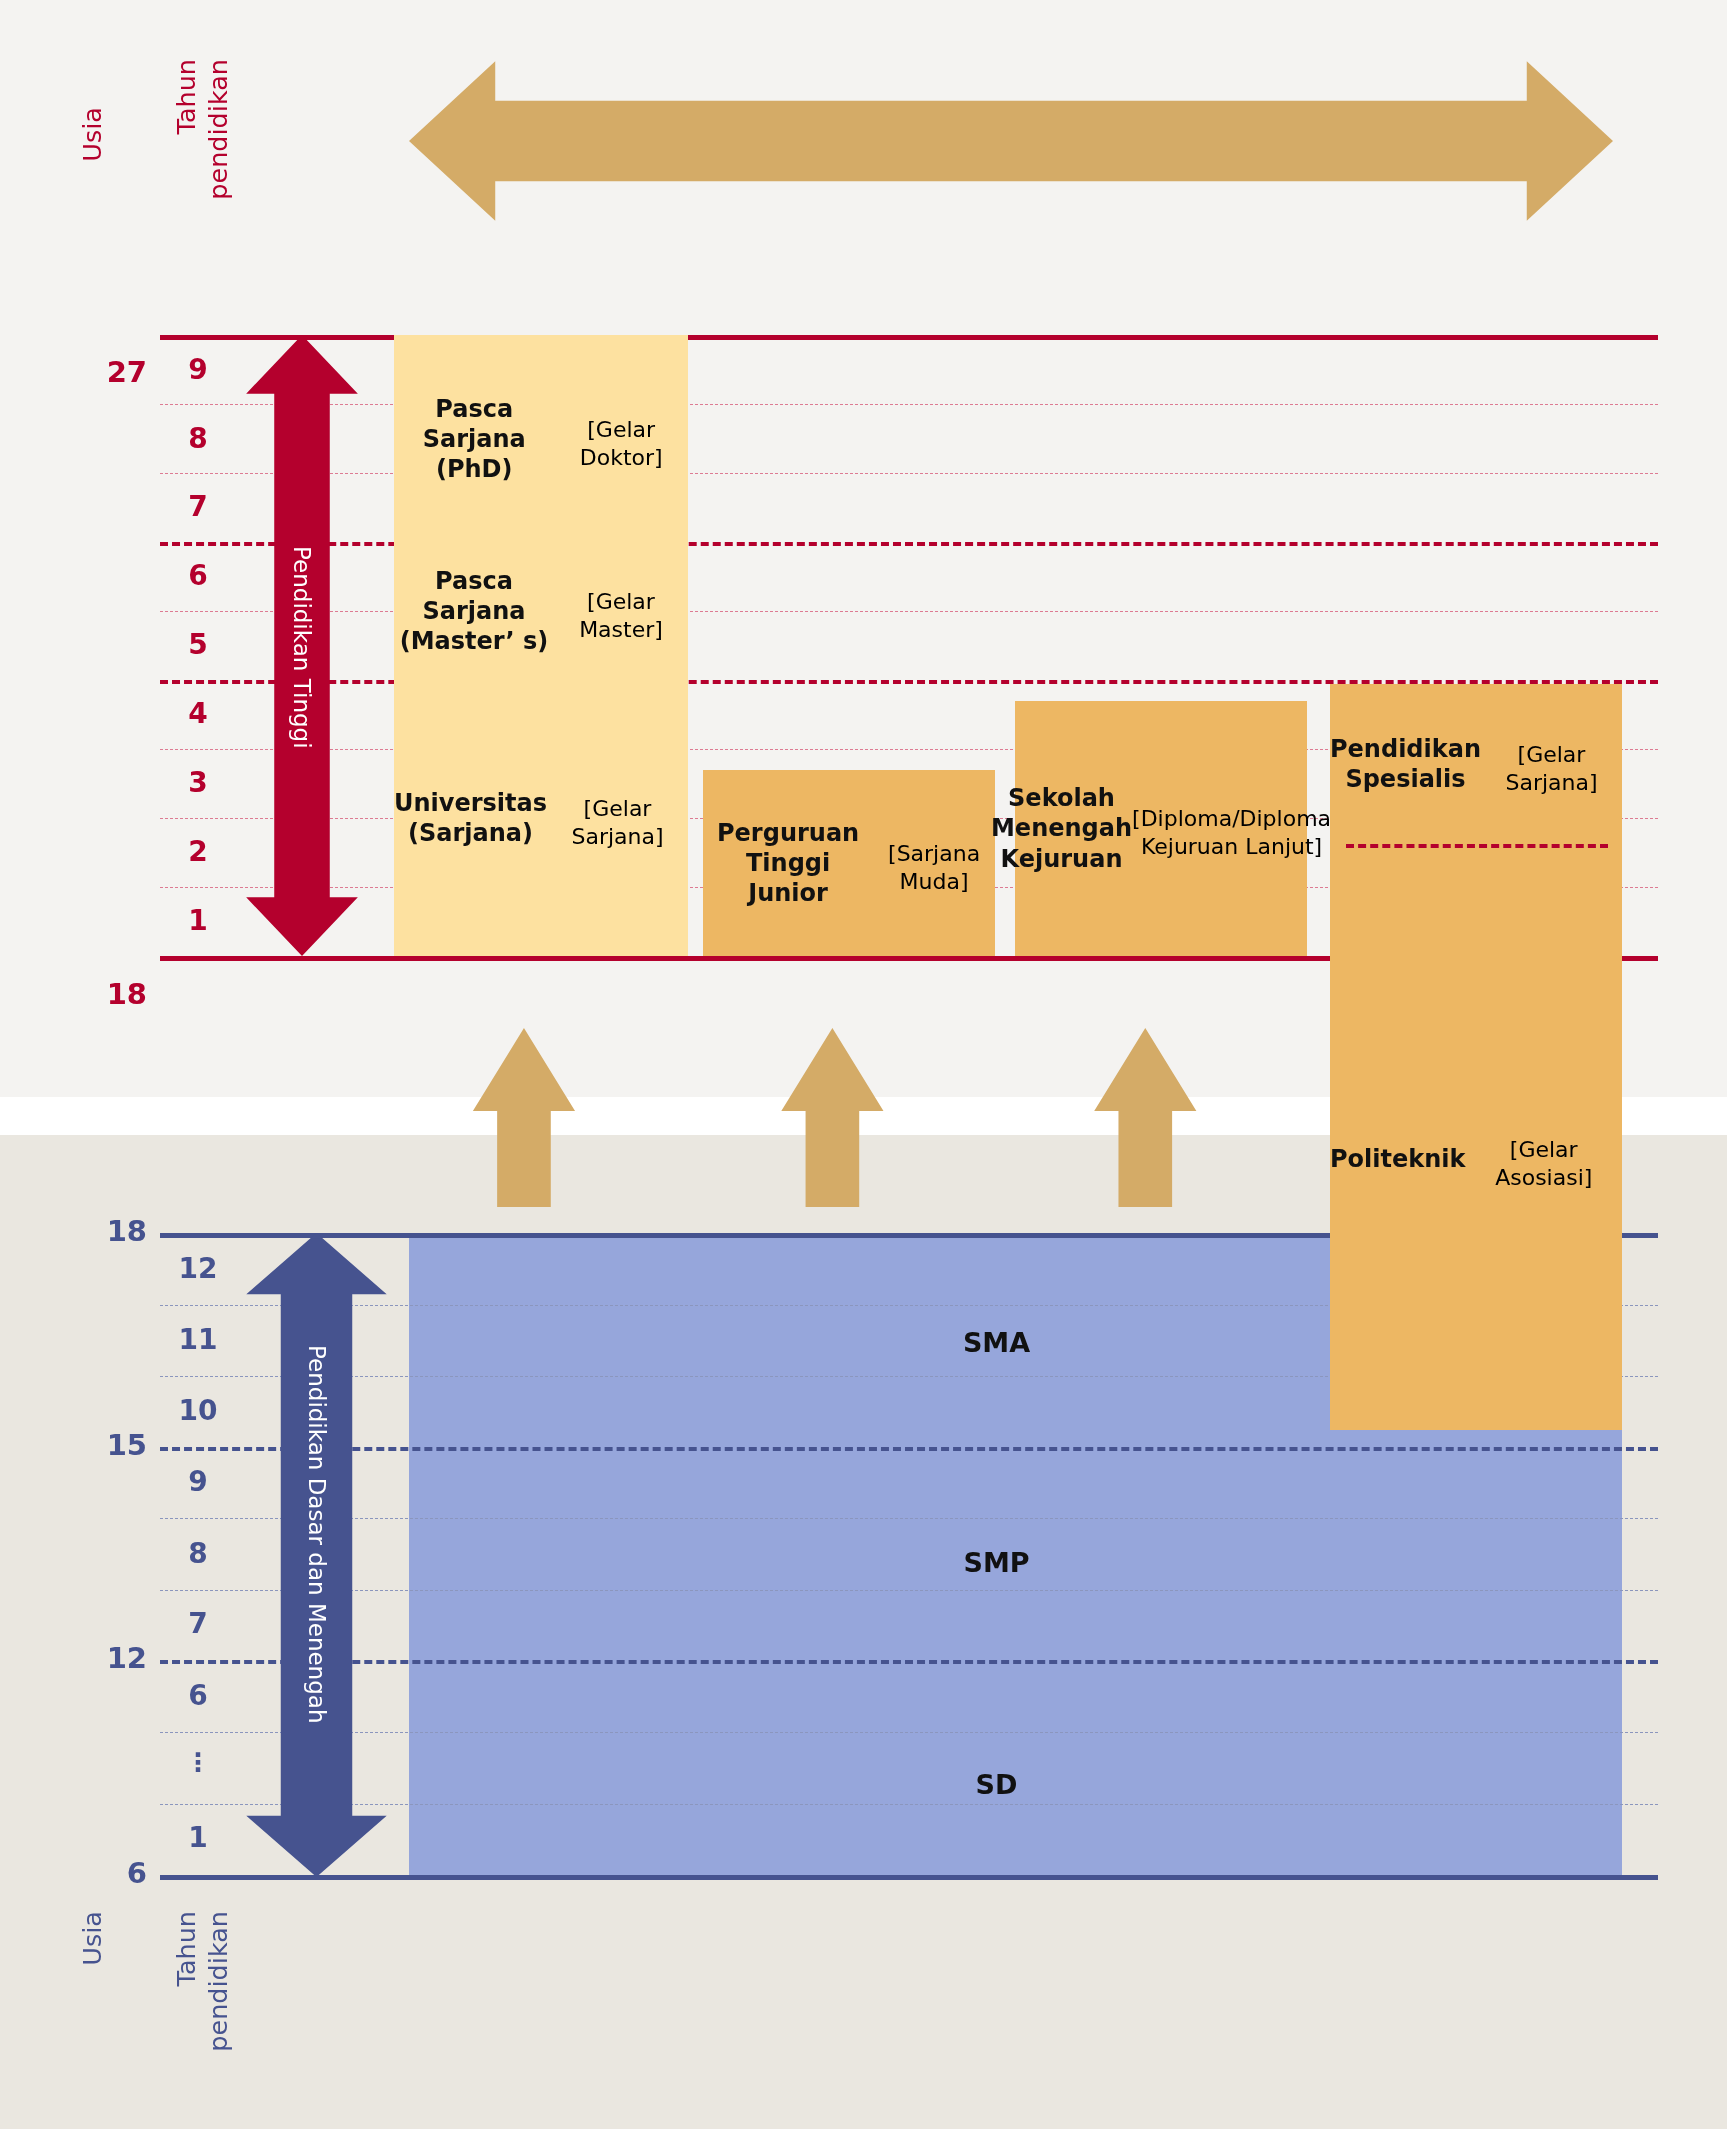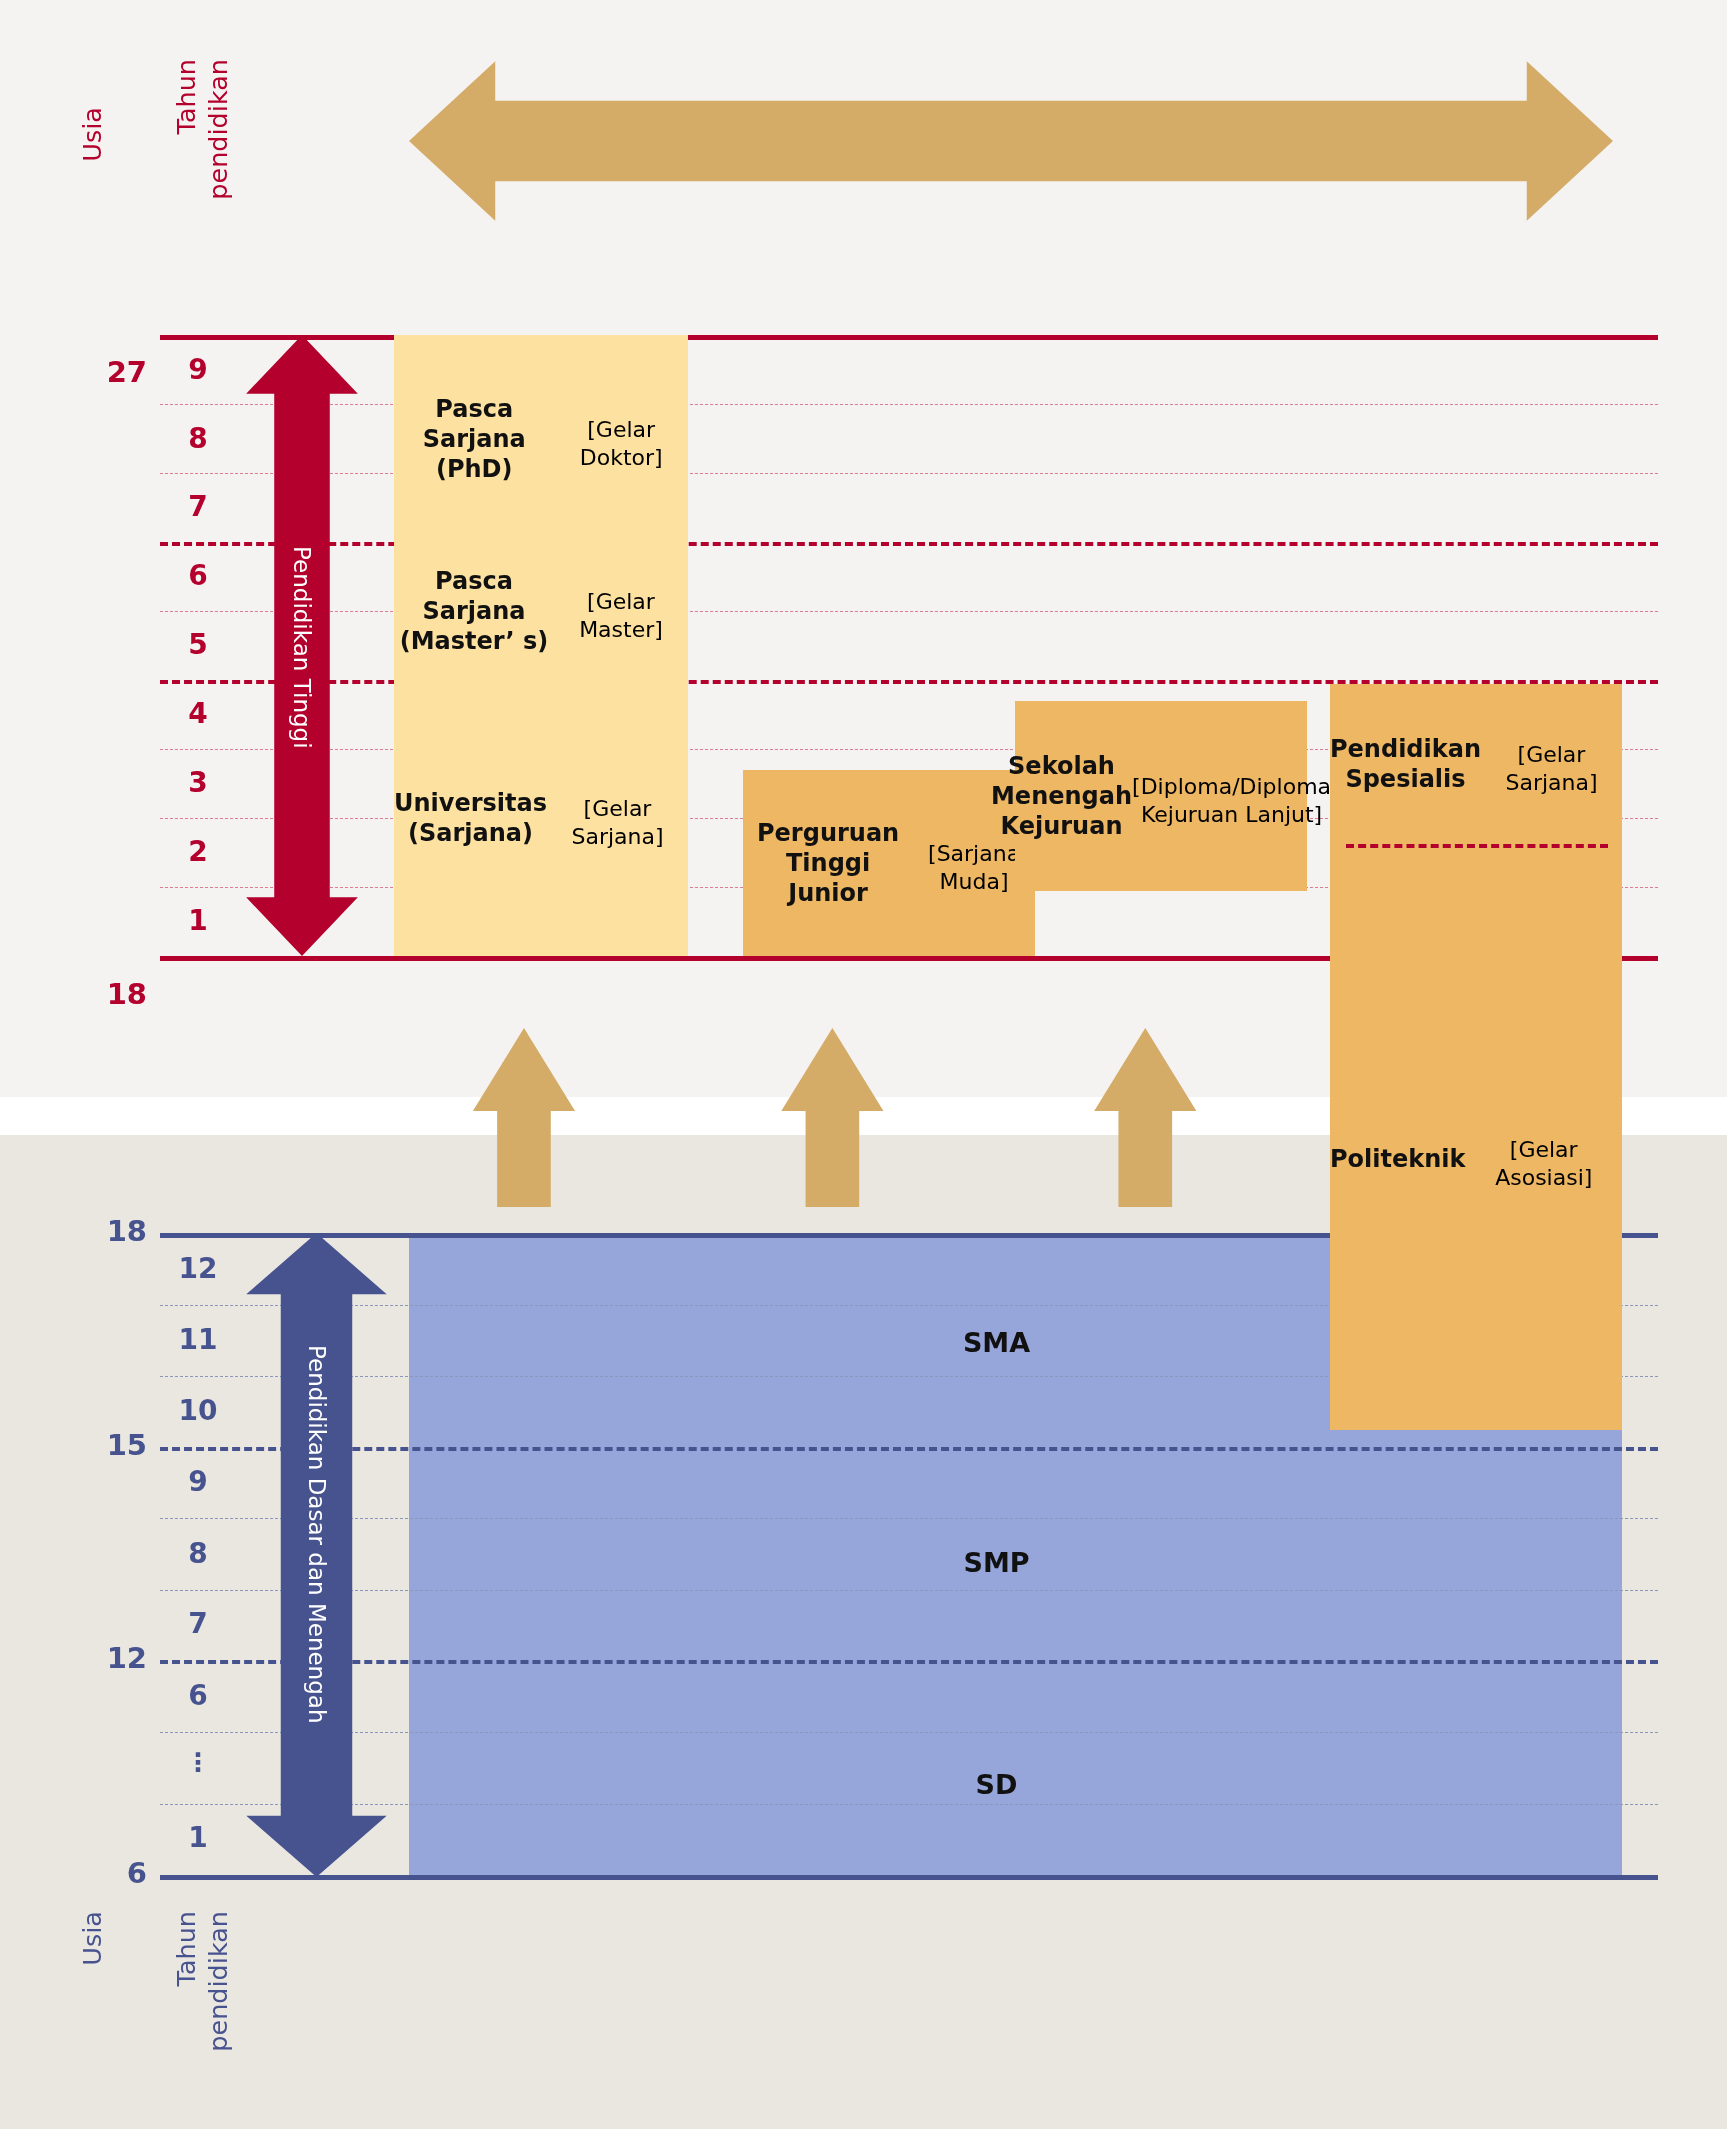--- a/index.html
+++ b/index.html
@@ -138,29 +138,29 @@
     </div>
 
     <div class="pbox" style="left:394px; top:680px; width:294px; height:276px; z-index:3;">
       <div class="t1">
         <span>Universitas</span><br>
         <span>(Sarjana)</span>
       </div>
       <div class="t2">[Gelar Sarjana]</div>
     </div>
 
-    <div class="pbox" style="left:703px; top:770px; width:292px; height:186px; background:#edb763; z-index:3;margin-left:40px;">
+    <div class="pbox" style="left:703px; top:770px; width:292px; height:186px; background:#edb763; z-index:3;">
       <div class="t1">
         <span>Perguruan Tinggi</span><br>
         <span>Junior</span>
       </div>
       <div class="t2">[Sarjana Muda]</div>
     </div>
 
-    <div class="pbox" style="left:1015px; top:701px; width:292px; height:190px; background:#edb763; z-index:3;">
+    <div class="pbox" style="left:1015px; top:701px; width:292px; height:255px; background:#edb763; z-index:3;">
       <div class="t1">
         <span>Sekolah Menengah</span><br>
         <span>Kejuruan</span>
       </div>
       <div class="t2">
         <span>[Diploma/Diploma</span><br>
         <span>Kejuruan Lanjut]</span>
       </div>
     </div>
 

